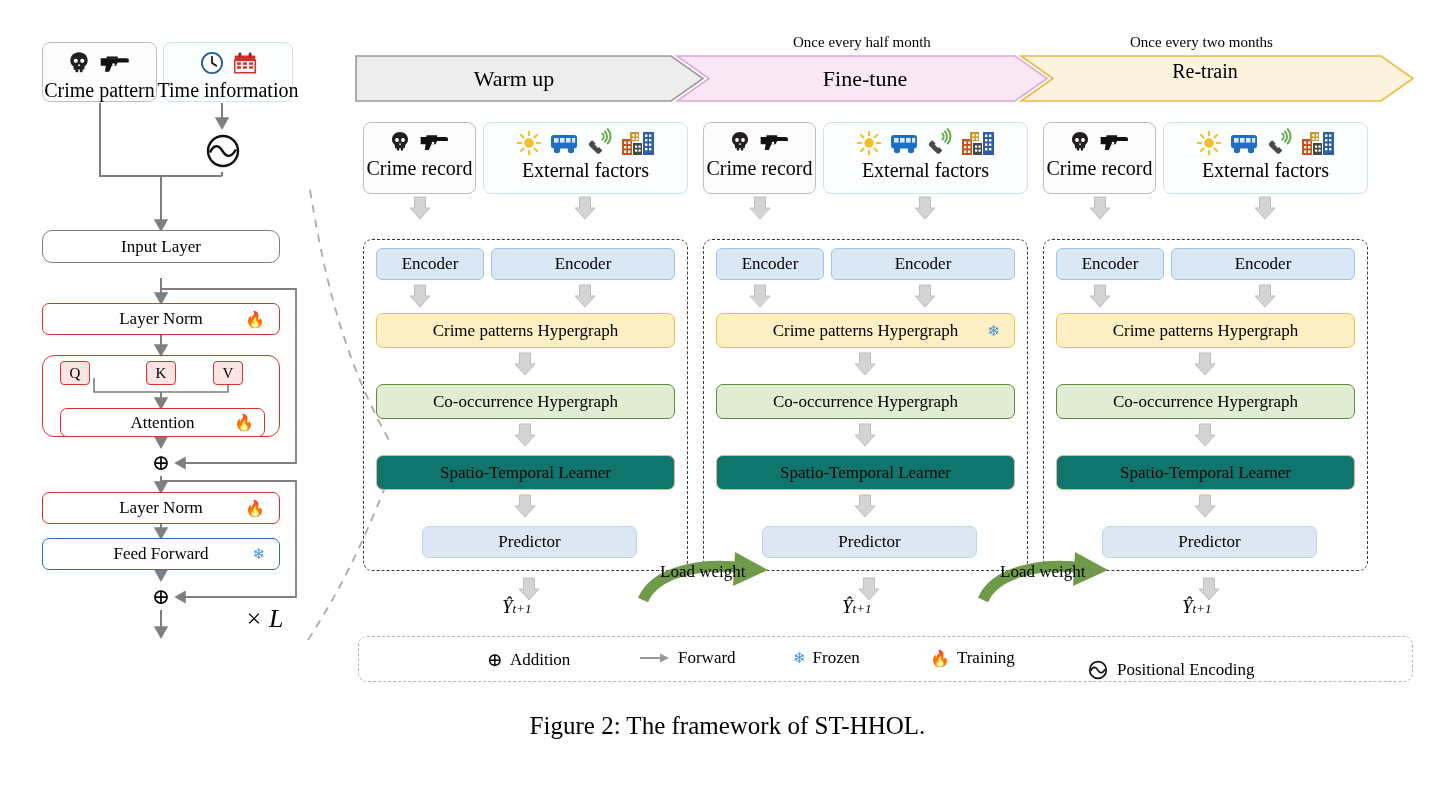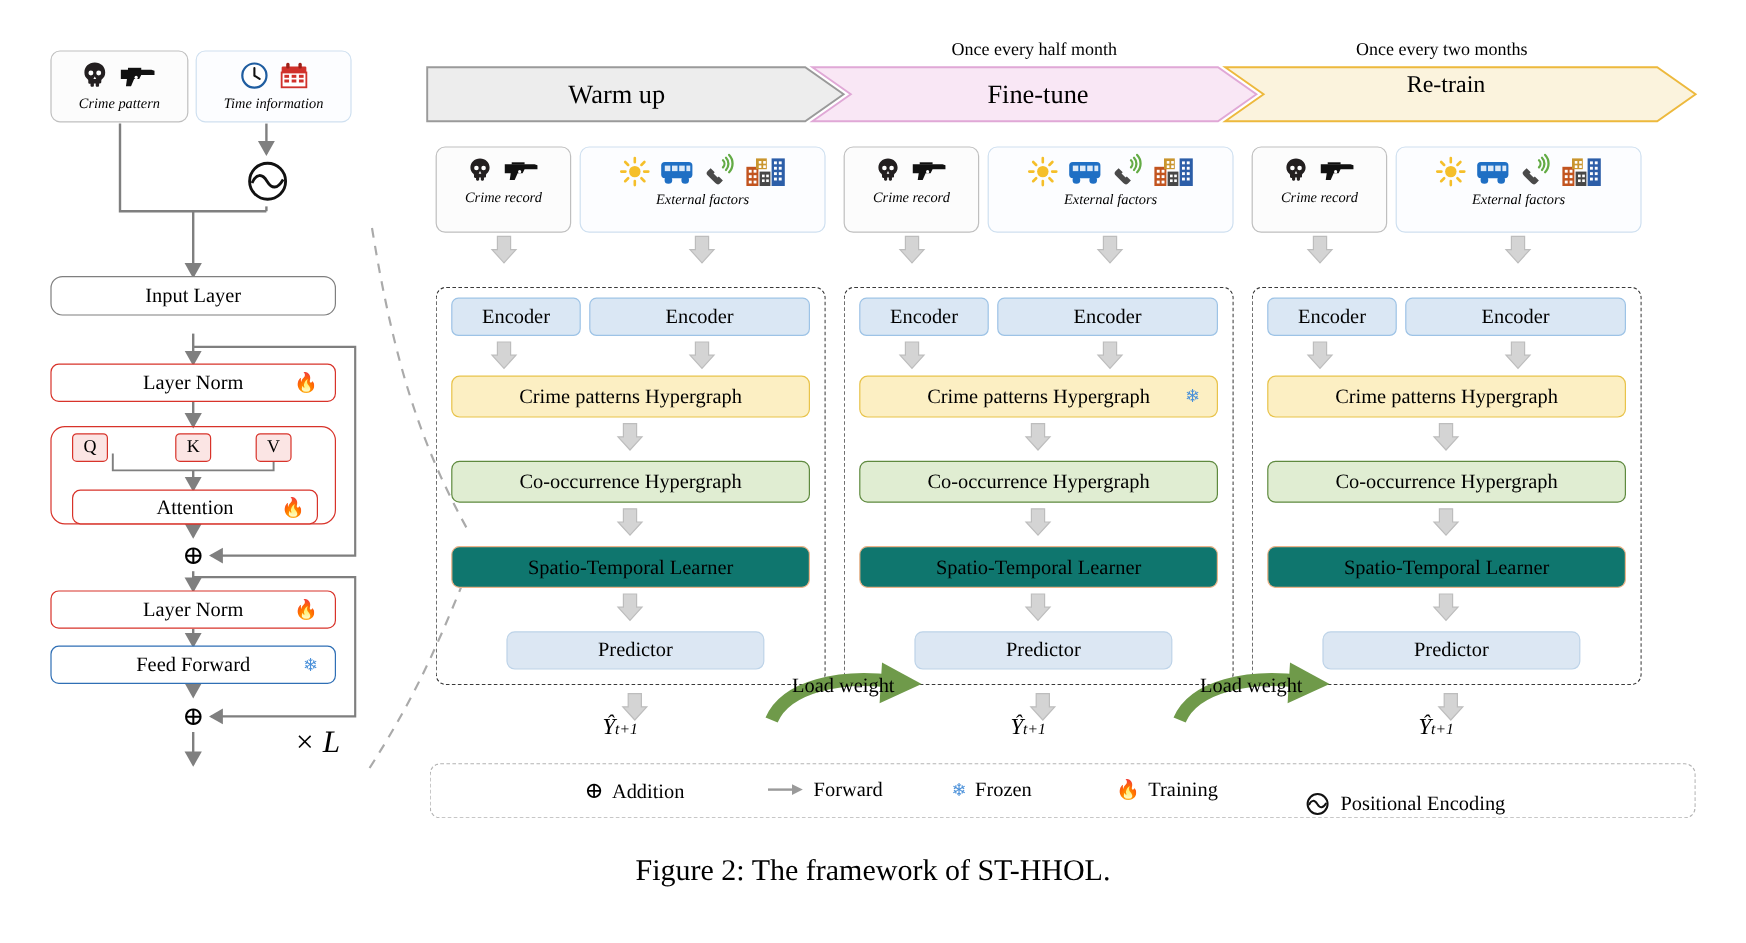--- a/index.html
+++ b/index.html
@@ -24,21 +24,21 @@
   .box-inputblue{border:1.3px solid #cfe0f0;background:#fcfdff;border-radius:8px;}
 
   .dashbox{position:absolute;border:1.7px dashed #3a3a3a;border-radius:9px;box-sizing:border-box;}
   .legendbox{position:absolute;border:1.3px dashed #b4b4b4;border-radius:9px;box-sizing:border-box;}
 
   
   .lbl{position:absolute;font-size:16px;white-space:nowrap;text-align:center;}
   .small{font-size:15px;}
   .caption{position:absolute;font-size:25px;white-space:nowrap;}
   .icorow{display:flex;align-items:flex-end;justify-content:center;gap:7px;}
-  .ioname{font-size:12px;line-height:1;font-style:italic;}
+  .ioname{font-size:20px;line-height:1;}
   .iocell{position:absolute;display:flex;flex-direction:column;
           align-items:center;justify-content:flex-start;padding-top:7px;gap:4px;}
 
   svg{display:block;overflow:visible;}
   .flame{font-size:16px;}
   .snow{font-size:15px;color:#4a90d9;}
 </style>
 </head>
 <body>
 

